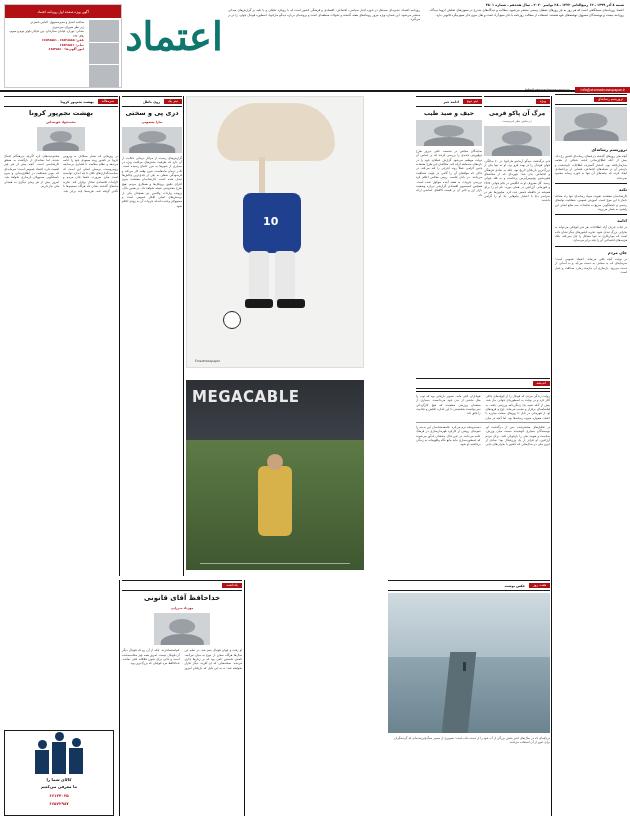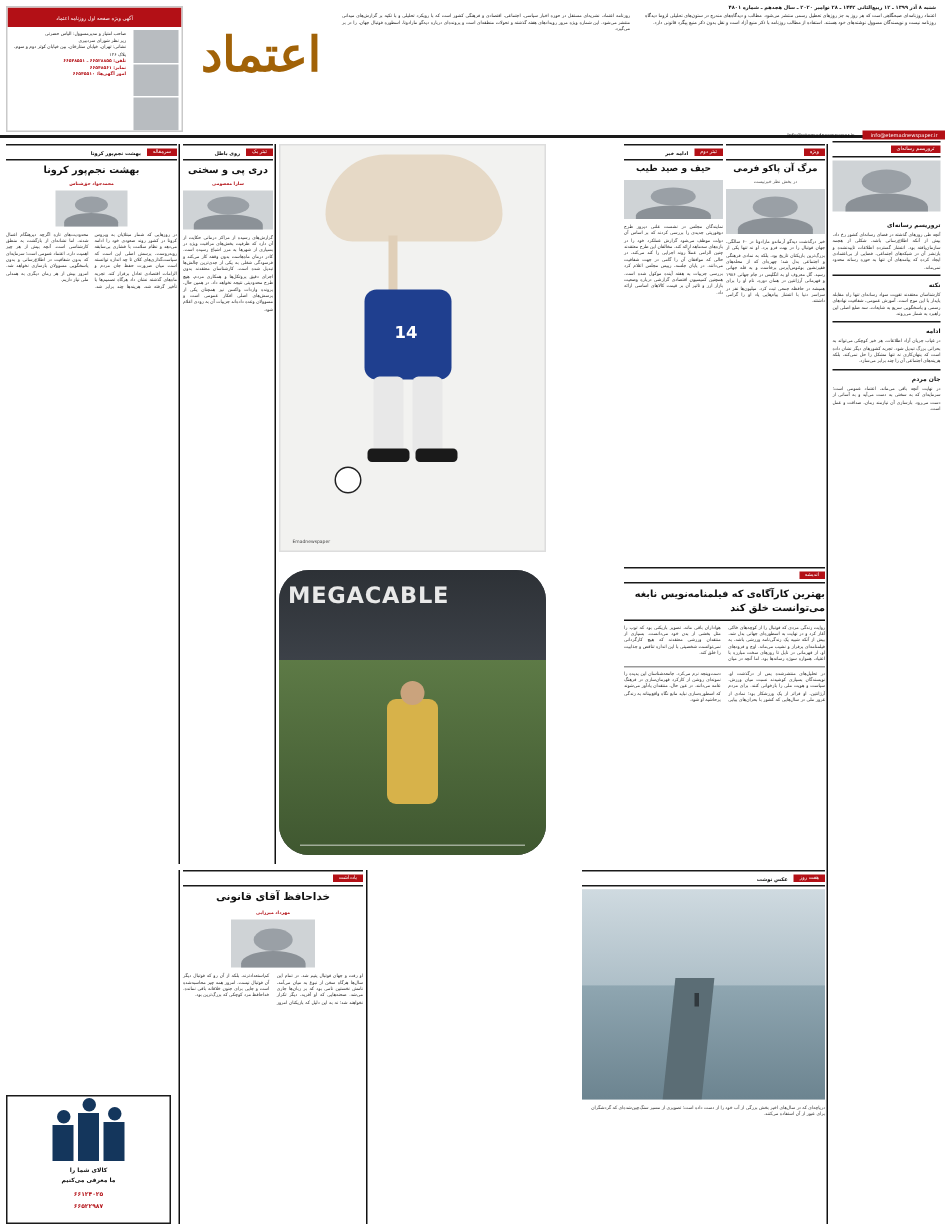--- a/index.html
+++ b/index.html
@@ -13,39 +13,39 @@
   .masthead{position:absolute;top:0;left:0;width:630px;height:92px;border-bottom:2px solid #1a1a1a;box-sizing:border-box;}
   .mast-left{position:absolute;top:4px;left:4px;width:118px;height:84px;border:1px solid #c9c9c9;box-sizing:border-box;overflow:hidden;}
   .mast-left .adbar{height:13px;background:#b31016;color:#fff;font-size:3.4px;display:flex;align-items:center;justify-content:center;letter-spacing:.2px;}
   .mast-left .adbody{display:flex;height:71px;}
   .mast-left .adthumbs{width:34px;display:flex;flex-direction:column;gap:1px;padding:2px;box-sizing:border-box;}
   .mast-left .adthumbs div{flex:1;background:#b8bcc0;}
   .mast-left .adtext{flex:1;padding:2px 3px;font-size:3px;line-height:1.5;color:#222;}
   .mast-left .adtext .phone{color:#b31016;font-weight:bold;}
 
   .logo{position:absolute;top:6px;left:128px;width:92px;height:60px;display:flex;align-items:center;justify-content:center;}
-  .logo .word{font-family:"DejaVu Serif",serif;font-size:32px;font-weight:bold;color:#a16207;letter-spacing:-1px;}
+  .logo .word{font-family:"DejaVu Serif",serif;font-size:39px;font-weight:bold;color:#0f766e;letter-spacing:-1px;}
 
   .mast-mid{position:absolute;top:6px;left:226px;width:196px;height:80px;font-size:3px;line-height:1.5;color:#222;text-align:justify;padding:2px;box-sizing:border-box;}
   .mast-right{position:absolute;top:6px;right:4px;width:198px;height:80px;font-size:3.1px;line-height:1.55;color:#1d1d1d;text-align:justify;padding:2px;box-sizing:border-box;}
   .dateline{position:absolute;top:3px;right:6px;font-size:3.4px;color:#111;font-weight:bold;}
   .emailbar{position:absolute;top:86px;left:0;width:630px;height:8px;display:flex;align-items:center;}
   .email-red{background:#b31016;color:#fff;font-size:3.4px;padding:1px 5px;}
   .email-plain{font-size:3.4px;color:#111;padding:0 6px;}
 
   
   .sechead{display:flex;align-items:center;height:9px;border-top:1.4px solid #1a1a1a;border-bottom:1.4px solid #1a1a1a;margin-bottom:2px;}
   .sechead .tag{background:#b31016;color:#fff;font-size:3.4px;padding:1px 4px;line-height:1;}
   .sechead .nm{font-size:3.4px;color:#111;padding:0 4px;font-weight:bold;}
 
   
   .col{position:absolute;box-sizing:border-box;}
   .headline{font-weight:bold;text-align:center;line-height:1.35;color:#111;}
   .photo{background:linear-gradient(160deg,#9aa3ab,#5d666e);position:relative;overflow:hidden;}
-  .photo.dark{background:linear-gradient(160deg,#4c5258,#22262a);border-radius:20px;}
+  .photo.dark{background:linear-gradient(160deg,#4c5258,#22262a);}
 
   .portrait{background:#cfd3d6;position:relative;overflow:hidden;}
   .portrait:after{content:"";position:absolute;left:50%;top:18%;width:46%;height:46%;border-radius:50%;background:#9aa0a6;transform:translateX(-50%);}
   .portrait:before{content:"";position:absolute;left:50%;bottom:-16%;width:76%;height:52%;border-radius:50% 50% 0 0;background:#8b9197;transform:translateX(-50%);z-index:1;}
 
   .divider-v{position:absolute;width:1px;background:#111;}
   .hr{height:1px;background:#111;margin:2px 0;}
   .hr-thin{height:1px;background:#9a9a9a;margin:2px 0;}
 
   .byline{font-size:3px;color:#b31016;font-weight:bold;text-align:center;}
@@ -148,21 +148,21 @@
     <div class="portrait" style="height:26px;margin:3px 0;"></div>
     <div class="txtblk">نمایندگان مجلس در نشست علنی دیروز طرح دوفوریتی جدیدی را بررسی کردند که بر اساس آن دولت موظف می‌شود گزارش عملکرد خود را در بازه‌های سه‌ماهه ارائه کند. مخالفان این طرح معتقدند چنین الزامی عملاً روند اجرایی را کند می‌کند، در حالی که موافقان آن را گامی در جهت شفافیت می‌دانند. در پایان جلسه، رییس مجلس اعلام کرد بررسی جزییات به هفته آینده موکول شده است. همچنین کمیسیون اقتصادی گزارشی درباره وضعیت بازار ارز و تاثیر آن بر قیمت کالاهای اساسی ارائه داد.</div>
   </div>
 
   <div class="col" style="top:96px;left:186px;width:178px;height:280px;">
     <div class="photo" style="width:100%;height:272px;background:#f2f2f0;border:1px solid #ddd;box-sizing:border-box;position:relative;">
 
       <div style="position:absolute;top:6px;left:30px;width:118px;height:58px;background:#e6d9c6;border-radius:40px 40px 18px 18px;"></div>
       <div style="position:absolute;top:60px;left:72px;width:6px;height:40px;background:#e0cfb8;"></div>
       <div class="player-shirt" style="top:96px;left:56px;width:58px;height:60px;border-radius:8px;"></div>
-      <div style="position:absolute;top:118px;left:76px;font-size:11px;color:#fff;font-weight:bold;">14</div>
+      <div style="position:absolute;top:118px;left:76px;font-size:11px;color:#fff;font-weight:bold;">10</div>
       <div style="position:absolute;top:154px;left:62px;width:20px;height:52px;background:#e8e8e8;border-radius:4px;"></div>
       <div style="position:absolute;top:154px;left:88px;width:20px;height:52px;background:#e8e8e8;border-radius:4px;"></div>
       <div style="position:absolute;top:202px;left:58px;width:28px;height:9px;background:#1a1a1a;border-radius:3px;"></div>
       <div style="position:absolute;top:202px;left:90px;width:28px;height:9px;background:#1a1a1a;border-radius:3px;"></div>
       <div class="ball" style="top:214px;left:36px;"></div>
       <div class="sig" style="position:absolute;bottom:4px;left:8px;">Emadnewspaper</div>
     </div>
   </div>
 
   <div class="col" style="top:380px;left:186px;width:178px;height:196px;">
@@ -195,21 +195,20 @@
     <div class="headline" style="font-size:6.5px;margin:2px 0;">بهشت نجم‌پور کرونا</div>
     <div class="byline">محمدجواد حق‌شناس</div>
     <div class="portrait" style="height:24px;width:48px;margin:3px auto;"></div>
     <div class="txtblk" style="column-count:2;column-gap:4px;">در روزهایی که شمار مبتلایان به ویروس کرونا در کشور روند صعودی خود را ادامه می‌دهد و نظام سلامت با فشاری بی‌سابقه روبه‌روست، پرسش اصلی این است که سیاست‌گذاری‌های کلان تا چه اندازه توانسته است میان ضرورت حفظ جان مردم و الزامات اقتصادی تعادل برقرار کند. تجربه ماه‌های گذشته نشان داد هرگاه تصمیم‌ها با تأخیر گرفته شد، هزینه‌ها چند برابر شد. محدودیت‌های تازه اگرچه دیرهنگام اعمال شدند، اما نشانه‌ای از بازگشت به منطق کارشناسی است. آنچه بیش از هر چیز اهمیت دارد، اعتماد عمومی است؛ سرمایه‌ای که بدون شفافیت در اطلاع‌رسانی و بدون پاسخگویی مسوولان بازسازی نخواهد شد. امروز بیش از هر زمان دیگری به همدلی ملی نیاز داریم.</div>
   </div>
 
   <div class="col" style="top:378px;right:80px;width:134px;height:200px;">
     <div class="sechead">
       <span class="tag">اندیشه</span>
     </div>
-    <div class="headline" style="font-size:6.5px;margin:3px 0;text-align:right;">بهترین کارآگاه‌ی که فیلمنامه‌نویس نابغه می‌توانست خلق کند</div>
     <div class="hr"></div>
     <div class="txtblk" style="column-count:2;column-gap:5px;">روایت زندگی مردی که فوتبال را از کوچه‌های خاکی آغاز کرد و در نهایت به اسطوره‌ای جهانی بدل شد، بیش از آنکه شبیه یک زندگی‌نامه ورزشی باشد، به فیلمنامه‌ای پرفراز و نشیب می‌ماند. اوج و فرودهای او، از قهرمانی در ناپل تا روزهای سخت مبارزه با اعتیاد، همواره سوژه رسانه‌ها بود. اما آنچه در میان هواداران باقی ماند، تصویر بازیکنی بود که توپ را مثل بخشی از بدن خود می‌دانست. بسیاری از منتقدان ورزشی معتقدند که هیچ کارگردانی نمی‌توانست شخصیتی با این اندازه تناقض و جذابیت را خلق کند.</div>
     <div class="hr-thin"></div>
     <div class="txtblk" style="column-count:2;column-gap:5px;">در تحلیل‌های منتشرشده پس از درگذشت او، نویسندگان بسیاری کوشیدند نسبت میان ورزش، سیاست و هویت ملی را بازخوانی کنند. برای مردم آرژانتین، او فراتر از یک ورزشکار بود؛ نمادی از غرور ملی در سال‌هایی که کشور با بحران‌های پیاپی دست‌وپنجه نرم می‌کرد. جامعه‌شناسان این پدیده را نمونه‌ای روشن از کارکرد قهرمان‌سازی در فرهنگ عامه می‌دانند. در عین حال، منتقدان یادآور می‌شوند که اسطوره‌سازی نباید مانع نگاه واقع‌بینانه به زندگی پرحاشیه او شود.</div>
   </div>
 
   <div class="col" style="top:580px;left:122px;width:120px;height:236px;">
     <div class="sechead">
       <span class="tag">یادداشت</span>
     </div>

